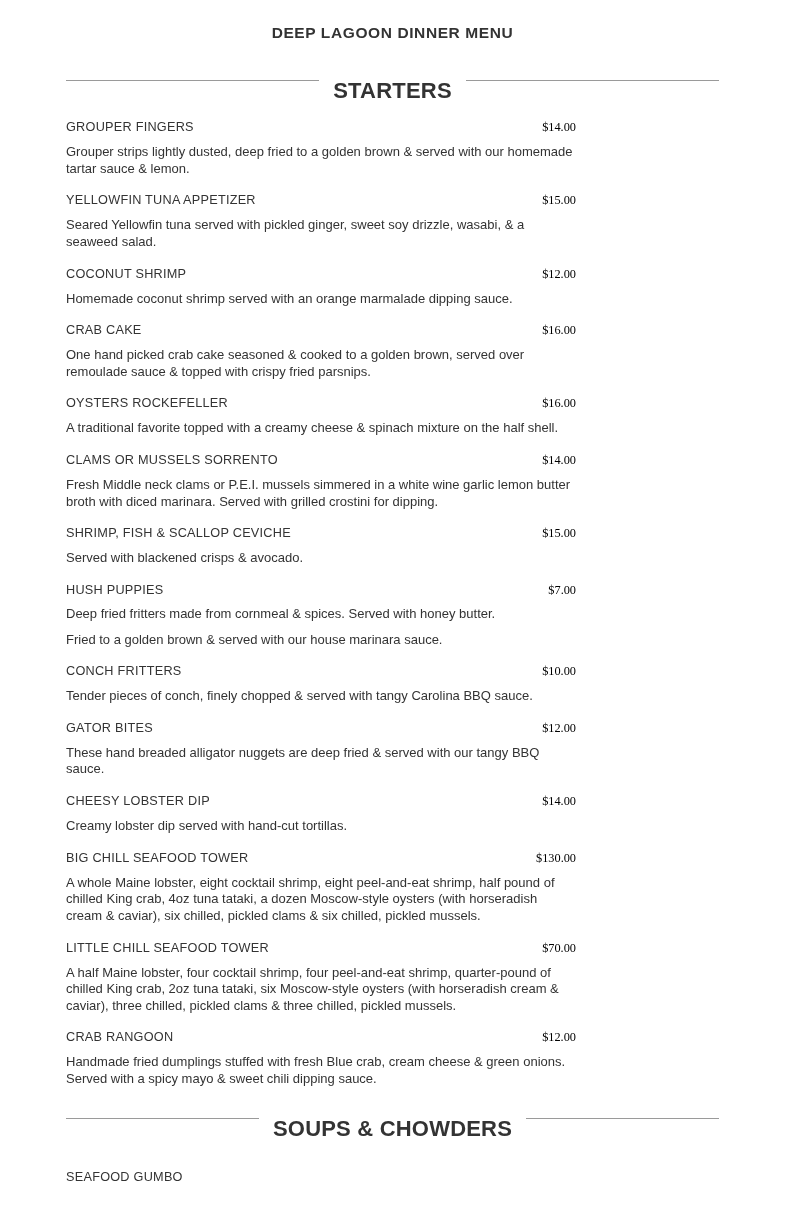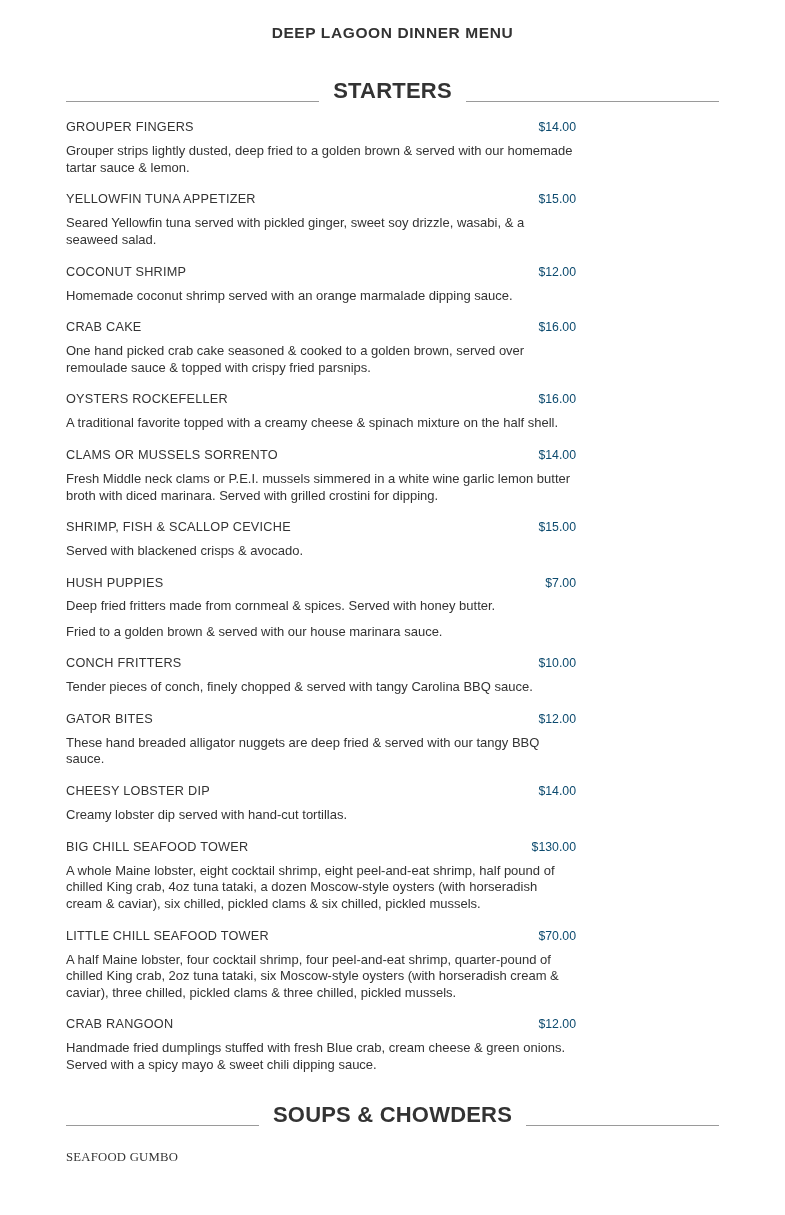--- a/index.html
+++ b/index.html
@@ -28,21 +28,21 @@
     letter-spacing: 0.6px;
     color: #333333;
     margin: 24px 0 0 0;
     padding: 0;
   }
   .section {
     margin-top: 38px;
   }
   .section-header {
     display: flex;
-    align-items: flex-end;
+    align-items: flex-start;
     padding: 0 66px;
     box-sizing: border-box;
     width: 785px;
   }
   .section-header .rule {
     flex: 1 1 auto;
     height: 1px;
     background: #9a9a9a;
   }
   .section-header .section-title {
@@ -71,23 +71,24 @@
   }
   .item-name {
     font-size: 12.7px;
     color: #333333;
     letter-spacing: 0.25px;
     text-transform: uppercase;
     white-space: nowrap;
   }
   .item-price {
     font-size: 12.3px;
-    color: #0c4a6e;
+    color: #000000;
     white-space: nowrap;
     padding-left: 14px;
+    font-family: Liberation Serif, serif;
   }
   .item-desc {
     font-size: 13px;
     color: #333333;
     line-height: 1.28;
     margin-top: 9px;
     max-width: 653px;
   }
   .item.tight {
     margin-bottom: 2px;
@@ -230,21 +231,21 @@
 
     </div>
   </div>
 
   <div class="section" style="margin-top:30px;">
     <div class="section-header">
       <div class="rule"></div>
       <div class="section-title">SOUPS &amp; CHOWDERS</div>
       <div class="rule"></div>
     </div>
-    <div class="items" style="margin-top:24px;font-family:Liberation Serif, serif;">
+    <div class="items" style="margin-top:30px;">
       <div class="item">
         <div class="item-line">
           <span class="item-name">SEAFOOD GUMBO</span>
           <span class="item-price"></span>
         </div>
       </div>
     </div>
   </div>
 
 </div>

